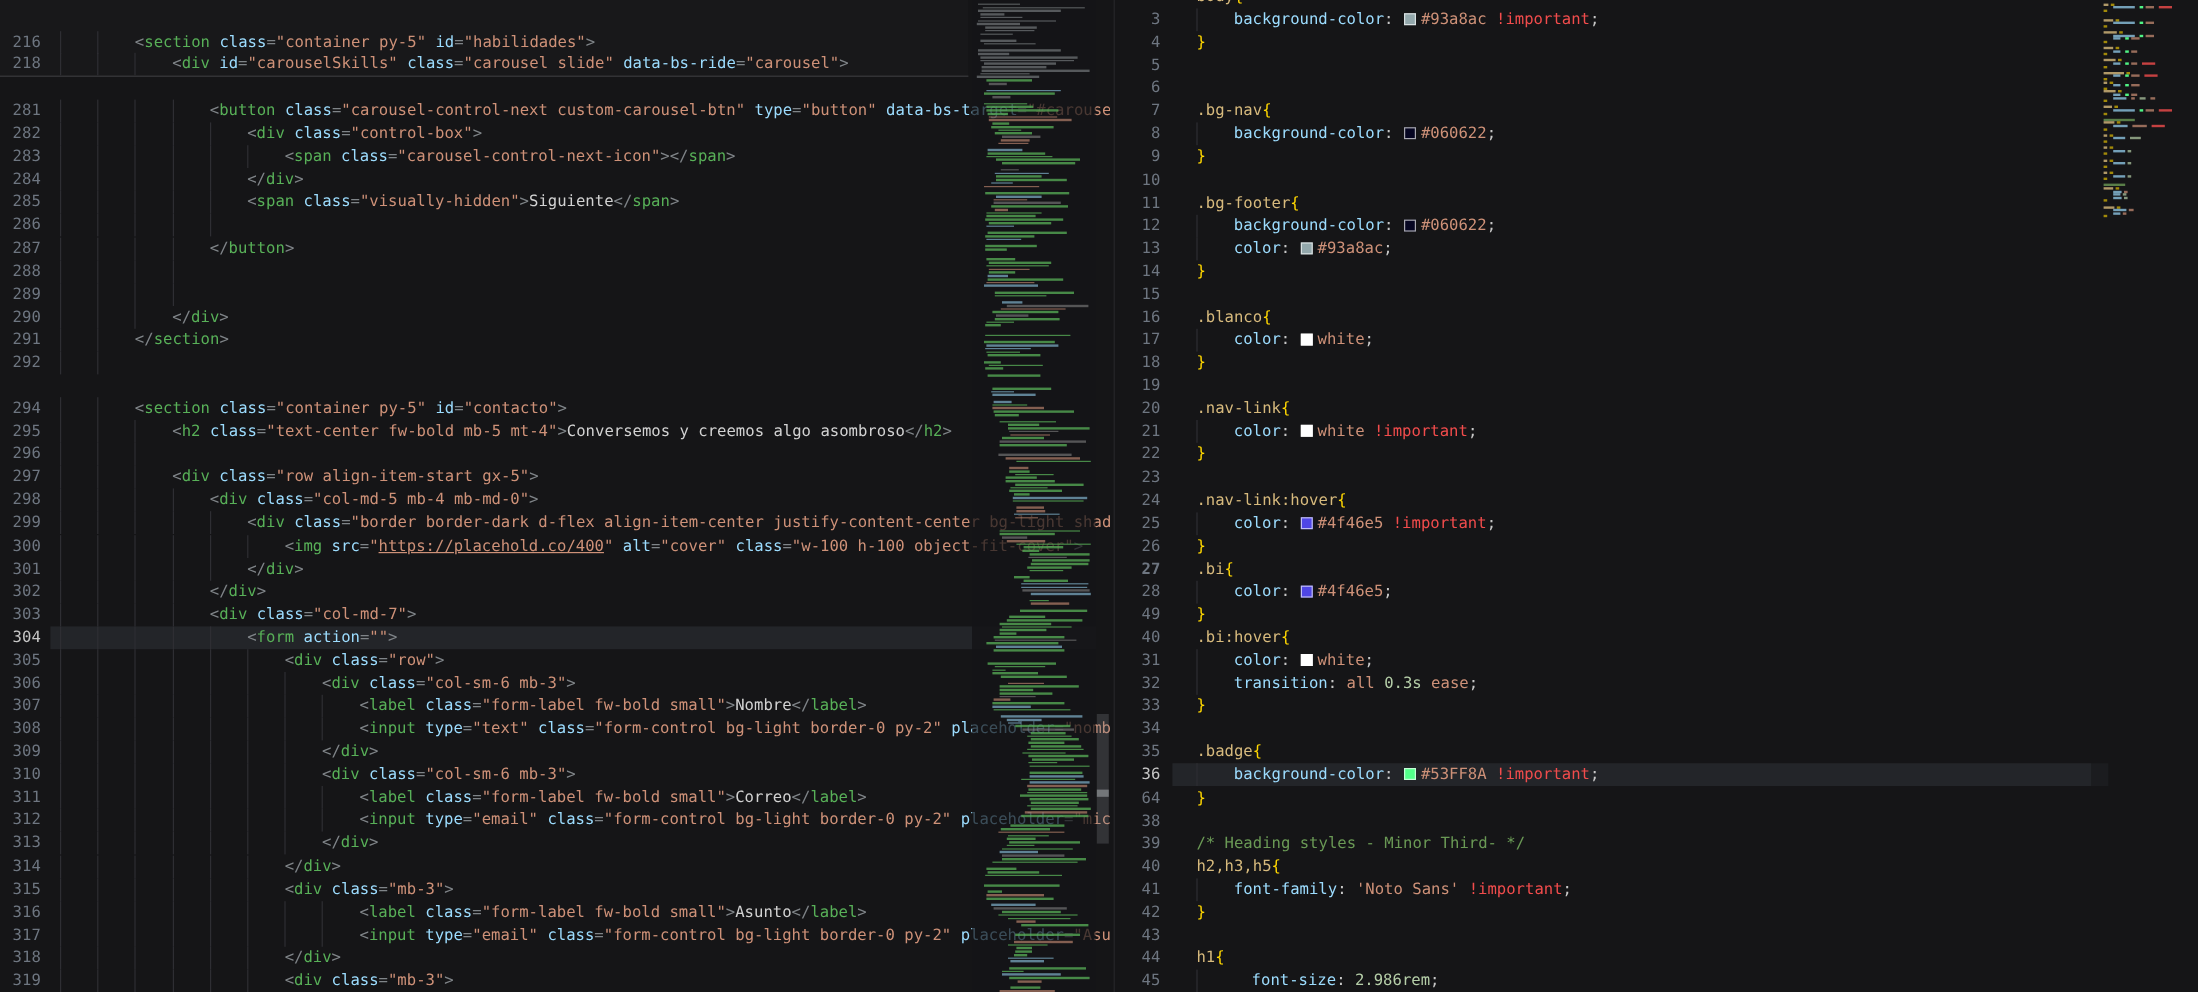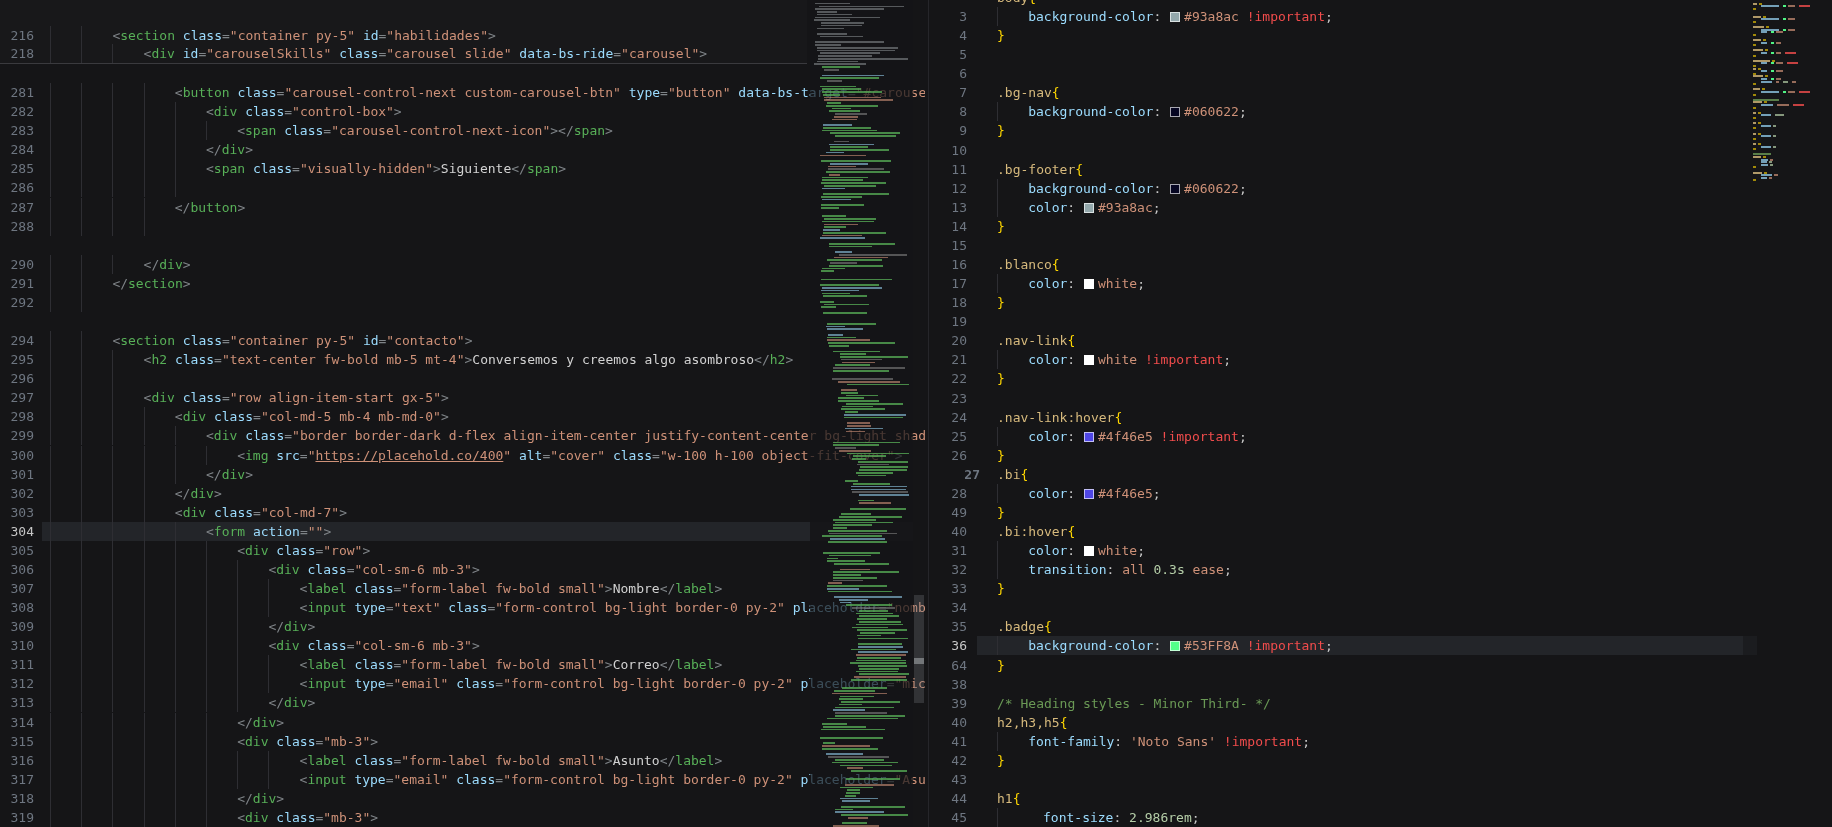--- a/index.html
+++ b/index.html
@@ -45,20 +45,21 @@
         <div class="line" style="top: 44.4px; left: 0px; width: 925px;"><div class="guide" style="left: 50px;"></div><div class="guide" style="left: 81.2px;"></div><div class="guide" style="left: 112.4px;"></div><span class="ln" style="left: 0px; width: 34px;">218</span><span class="code" style="left: 143.6px;"><span class="tk-p">&lt;</span><span class="tk-t">div</span><span class="tk-x"> </span><span class="tk-a">id</span><span class="tk-p">=</span><span class="tk-s">"carouselSkills"</span><span class="tk-x"> </span><span class="tk-a">class</span><span class="tk-p">=</span><span class="tk-s">"carousel slide"</span><span class="tk-x"> </span><span class="tk-a">data-bs-ride</span><span class="tk-p">=</span><span class="tk-s">"carousel"</span><span class="tk-p">&gt;</span></span></div>
       </div>
       <div class="line" style="top: 83.075px; left: 0px; width: 925px;"><div class="guide" style="left: 50px;"></div><div class="guide" style="left: 81.2px;"></div><div class="guide" style="left: 112.4px;"></div><div class="guide" style="left: 143.6px;"></div><span class="ln" style="left: 0px; width: 34px;">281</span><span class="code" style="left: 174.8px;"><span class="tk-p">&lt;</span><span class="tk-t">button</span><span class="tk-x"> </span><span class="tk-a">class</span><span class="tk-p">=</span><span class="tk-s">"carousel-control-next custom-carousel-btn"</span><span class="tk-x"> </span><span class="tk-a">type</span><span class="tk-p">=</span><span class="tk-s">"button"</span><span class="tk-x"> </span><span class="tk-a">data-bs-target</span><span class="tk-p">=</span><span class="tk-s">"#carouselSkills"</span></span></div>
       <div class="line" style="top: 102.15px; left: 0px; width: 925px;"><div class="guide" style="left: 50px;"></div><div class="guide" style="left: 81.2px;"></div><div class="guide" style="left: 112.4px;"></div><div class="guide" style="left: 143.6px;"></div><div class="guide" style="left: 174.8px;"></div><span class="ln" style="left: 0px; width: 34px;">282</span><span class="code" style="left: 206px;"><span class="tk-p">&lt;</span><span class="tk-t">div</span><span class="tk-x"> </span><span class="tk-a">class</span><span class="tk-p">=</span><span class="tk-s">"control-box"</span><span class="tk-p">&gt;</span></span></div>
       <div class="line" style="top: 121.225px; left: 0px; width: 925px;"><div class="guide" style="left: 50px;"></div><div class="guide" style="left: 81.2px;"></div><div class="guide" style="left: 112.4px;"></div><div class="guide" style="left: 143.6px;"></div><div class="guide" style="left: 174.8px;"></div><div class="guide" style="left: 206px;"></div><span class="ln" style="left: 0px; width: 34px;">283</span><span class="code" style="left: 237.2px;"><span class="tk-p">&lt;</span><span class="tk-t">span</span><span class="tk-x"> </span><span class="tk-a">class</span><span class="tk-p">=</span><span class="tk-s">"carousel-control-next-icon"</span><span class="tk-p">&gt;</span><span class="tk-p">&lt;/</span><span class="tk-t">span</span><span class="tk-p">&gt;</span></span></div>
       <div class="line" style="top: 140.3px; left: 0px; width: 925px;"><div class="guide" style="left: 50px;"></div><div class="guide" style="left: 81.2px;"></div><div class="guide" style="left: 112.4px;"></div><div class="guide" style="left: 143.6px;"></div><div class="guide" style="left: 174.8px;"></div><span class="ln" style="left: 0px; width: 34px;">284</span><span class="code" style="left: 206px;"><span class="tk-p">&lt;/</span><span class="tk-t">div</span><span class="tk-p">&gt;</span></span></div>
       <div class="line" style="top: 159.375px; left: 0px; width: 925px;"><div class="guide" style="left: 50px;"></div><div class="guide" style="left: 81.2px;"></div><div class="guide" style="left: 112.4px;"></div><div class="guide" style="left: 143.6px;"></div><div class="guide" style="left: 174.8px;"></div><span class="ln" style="left: 0px; width: 34px;">285</span><span class="code" style="left: 206px;"><span class="tk-p">&lt;</span><span class="tk-t">span</span><span class="tk-x"> </span><span class="tk-a">class</span><span class="tk-p">=</span><span class="tk-s">"visually-hidden"</span><span class="tk-p">&gt;</span><span class="tk-x">Siguiente</span><span class="tk-p">&lt;/</span><span class="tk-t">span</span><span class="tk-p">&gt;</span></span></div>
       <div class="line" style="top: 178.45px; left: 0px; width: 925px;"><div class="guide" style="left: 50px;"></div><div class="guide" style="left: 81.2px;"></div><div class="guide" style="left: 112.4px;"></div><div class="guide" style="left: 143.6px;"></div><div class="guide" style="left: 174.8px;"></div><span class="ln" style="left: 0px; width: 34px;">286</span><span class="code" style="left: 50px;"></span></div>
       <div class="line" style="top: 197.525px; left: 0px; width: 925px;"><div class="guide" style="left: 50px;"></div><div class="guide" style="left: 81.2px;"></div><div class="guide" style="left: 112.4px;"></div><div class="guide" style="left: 143.6px;"></div><span class="ln" style="left: 0px; width: 34px;">287</span><span class="code" style="left: 174.8px;"><span class="tk-p">&lt;/</span><span class="tk-t">button</span><span class="tk-p">&gt;</span></span></div>
       <div class="line" style="top: 216.6px; left: 0px; width: 925px;"><div class="guide" style="left: 50px;"></div><div class="guide" style="left: 81.2px;"></div><div class="guide" style="left: 112.4px;"></div><div class="guide" style="left: 143.6px;"></div><span class="ln" style="left: 0px; width: 34px;">288</span><span class="code" style="left: 50px;"></span></div>
+      <div class="line" style="top: 235.675px; left: 0px; width: 925px;"><div class="guide" style="left: 50px;"></div><div class="guide" style="left: 81.2px;"></div><div class="guide" style="left: 112.4px;"></div><div class="guide" style="left: 143.6px;"></div><span class="ln" style="left: 0px; width: 34px;">289</span><span class="code" style="left: 50px;"></span></div>
       <div class="line" style="top: 254.75px; left: 0px; width: 925px;"><div class="guide" style="left: 50px;"></div><div class="guide" style="left: 81.2px;"></div><div class="guide" style="left: 112.4px;"></div><span class="ln" style="left: 0px; width: 34px;">290</span><span class="code" style="left: 143.6px;"><span class="tk-p">&lt;/</span><span class="tk-t">div</span><span class="tk-p">&gt;</span></span></div>
       <div class="line" style="top: 273.825px; left: 0px; width: 925px;"><div class="guide" style="left: 50px;"></div><div class="guide" style="left: 81.2px;"></div><span class="ln" style="left: 0px; width: 34px;">291</span><span class="code" style="left: 112.4px;"><span class="tk-p">&lt;/</span><span class="tk-t">section</span><span class="tk-p">&gt;</span></span></div>
       <div class="line" style="top: 292.9px; left: 0px; width: 925px;"><div class="guide" style="left: 50px;"></div><div class="guide" style="left: 81.2px;"></div><span class="ln" style="left: 0px; width: 34px;">292</span><span class="code" style="left: 50px;"></span></div>
       <div class="line" style="top: 331.05px; left: 0px; width: 925px;"><div class="guide" style="left: 50px;"></div><div class="guide" style="left: 81.2px;"></div><span class="ln" style="left: 0px; width: 34px;">294</span><span class="code" style="left: 112.4px;"><span class="tk-p">&lt;</span><span class="tk-t">section</span><span class="tk-x"> </span><span class="tk-a">class</span><span class="tk-p">=</span><span class="tk-s">"container py-5"</span><span class="tk-x"> </span><span class="tk-a">id</span><span class="tk-p">=</span><span class="tk-s">"contacto"</span><span class="tk-p">&gt;</span></span></div>
       <div class="line" style="top: 350.125px; left: 0px; width: 925px;"><div class="guide" style="left: 50px;"></div><div class="guide" style="left: 81.2px;"></div><div class="guide" style="left: 112.4px;"></div><span class="ln" style="left: 0px; width: 34px;">295</span><span class="code" style="left: 143.6px;"><span class="tk-p">&lt;</span><span class="tk-t">h2</span><span class="tk-x"> </span><span class="tk-a">class</span><span class="tk-p">=</span><span class="tk-s">"text-center fw-bold mb-5 mt-4"</span><span class="tk-p">&gt;</span><span class="tk-x">Conversemos y creemos algo asombroso</span><span class="tk-p">&lt;/</span><span class="tk-t">h2</span><span class="tk-p">&gt;</span></span></div>
       <div class="line" style="top: 369.2px; left: 0px; width: 925px;"><div class="guide" style="left: 50px;"></div><div class="guide" style="left: 81.2px;"></div><div class="guide" style="left: 112.4px;"></div><span class="ln" style="left: 0px; width: 34px;">296</span><span class="code" style="left: 50px;"></span></div>
       <div class="line" style="top: 388.275px; left: 0px; width: 925px;"><div class="guide" style="left: 50px;"></div><div class="guide" style="left: 81.2px;"></div><div class="guide" style="left: 112.4px;"></div><span class="ln" style="left: 0px; width: 34px;">297</span><span class="code" style="left: 143.6px;"><span class="tk-p">&lt;</span><span class="tk-t">div</span><span class="tk-x"> </span><span class="tk-a">class</span><span class="tk-p">=</span><span class="tk-s">"row align-item-start gx-5"</span><span class="tk-p">&gt;</span></span></div>
       <div class="line" style="top: 407.35px; left: 0px; width: 925px;"><div class="guide" style="left: 50px;"></div><div class="guide" style="left: 81.2px;"></div><div class="guide" style="left: 112.4px;"></div><div class="guide" style="left: 143.6px;"></div><span class="ln" style="left: 0px; width: 34px;">298</span><span class="code" style="left: 174.8px;"><span class="tk-p">&lt;</span><span class="tk-t">div</span><span class="tk-x"> </span><span class="tk-a">class</span><span class="tk-p">=</span><span class="tk-s">"col-md-5 mb-4 mb-md-0"</span><span class="tk-p">&gt;</span></span></div>
       <div class="line" style="top: 426.425px; left: 0px; width: 925px;"><div class="guide" style="left: 50px;"></div><div class="guide" style="left: 81.2px;"></div><div class="guide" style="left: 112.4px;"></div><div class="guide" style="left: 143.6px;"></div><div class="guide" style="left: 174.8px;"></div><span class="ln" style="left: 0px; width: 34px;">299</span><span class="code" style="left: 206px;"><span class="tk-p">&lt;</span><span class="tk-t">div</span><span class="tk-x"> </span><span class="tk-a">class</span><span class="tk-p">=</span><span class="tk-s">"border border-dark d-flex align-item-center justify-content-center bg-light shadow"</span></span></div>
       <div class="line" style="top: 445.5px; left: 0px; width: 925px;"><div class="guide" style="left: 50px;"></div><div class="guide" style="left: 81.2px;"></div><div class="guide" style="left: 112.4px;"></div><div class="guide" style="left: 143.6px;"></div><div class="guide" style="left: 174.8px;"></div><div class="guide" style="left: 206px;"></div><span class="ln" style="left: 0px; width: 34px;">300</span><span class="code" style="left: 237.2px;"><span class="tk-p">&lt;</span><span class="tk-t">img</span><span class="tk-x"> </span><span class="tk-a">src</span><span class="tk-p">=</span><span class="tk-s">"</span><span class="tk-l">https://placehold.co/400</span><span class="tk-s">"</span><span class="tk-x"> </span><span class="tk-a">alt</span><span class="tk-p">=</span><span class="tk-s">"cover"</span><span class="tk-x"> </span><span class="tk-a">class</span><span class="tk-p">=</span><span class="tk-s">"w-100 h-100 object-fit-cover"</span><span class="tk-p">&gt;</span></span></div>
@@ -357,21 +358,21 @@
       <div class="line" style="top: 274.05px; left: 0px; width: 902px;"><div class="guide" style="left: 67px;"></div><span class="ln" style="left: 0px; width: 37px;">17</span><span class="code" style="left: 98.2px;"><span class="tk-prop">color</span><span class="tk-pc">: </span><span class="swatch" style="background: rgb(255, 255, 255);"></span><span class="tk-pv">white</span><span class="tk-pc">;</span></span></div>
       <div class="line" style="top: 293.125px; left: 0px; width: 902px;"><span class="ln" style="left: 0px; width: 37px;">18</span><span class="code" style="left: 67px;"><span class="tk-br">}</span></span></div>
       <div class="line" style="top: 312.2px; left: 0px; width: 1018px;"><span class="ln" style="left: 0px; width: 37px;">19</span><span class="code" style="left: 67px;"></span></div>
       <div class="line" style="top: 331.275px; left: 0px; width: 902px;"><span class="ln" style="left: 0px; width: 37px;">20</span><span class="code" style="left: 67px;"><span class="tk-sel">.nav-link</span><span class="tk-br">{</span></span></div>
       <div class="line" style="top: 350.35px; left: 0px; width: 902px;"><div class="guide" style="left: 67px;"></div><span class="ln" style="left: 0px; width: 37px;">21</span><span class="code" style="left: 98.2px;"><span class="tk-prop">color</span><span class="tk-pc">: </span><span class="swatch" style="background: rgb(255, 255, 255);"></span><span class="tk-pv">white</span><span class="tk-x"> </span><span class="tk-imp">!important</span><span class="tk-pc">;</span></span></div>
       <div class="line" style="top: 369.425px; left: 0px; width: 902px;"><span class="ln" style="left: 0px; width: 37px;">22</span><span class="code" style="left: 67px;"><span class="tk-br">}</span></span></div>
       <div class="line" style="top: 388.5px; left: 0px; width: 902px;"><span class="ln" style="left: 0px; width: 37px;">23</span><span class="code" style="left: 67px;"></span></div>
       <div class="line" style="top: 407.575px; left: 0px; width: 902px;"><span class="ln" style="left: 0px; width: 37px;">24</span><span class="code" style="left: 67px;"><span class="tk-sel">.nav-link:hover</span><span class="tk-br">{</span></span></div>
       <div class="line" style="top: 426.65px; left: 0px; width: 902px;"><div class="guide" style="left: 67px;"></div><span class="ln" style="left: 0px; width: 37px;">25</span><span class="code" style="left: 98.2px;"><span class="tk-prop">color</span><span class="tk-pc">: </span><span class="swatch" style="background: rgb(79, 70, 229);"></span><span class="tk-pv">#4f46e5</span><span class="tk-x"> </span><span class="tk-imp">!important</span><span class="tk-pc">;</span></span></div>
       <div class="line" style="top: 445.725px; left: 0px; width: 902px;"><span class="ln" style="left: 0px; width: 37px;">26</span><span class="code" style="left: 67px;"><span class="tk-br">}</span></span></div>
-      <div class="line" style="top: 464.8px; left: 0px; width: 902px;"><span class="ln" style="left: 13px; width: 37px; font-weight: bold;">27</span><span class="code" style="left: 67px;"><span class="tk-sel">.bi</span><span class="tk-br">{</span></span></div>
+      <div class="line" style="top: 464.8px; left: 0px; width: 902px;"><span class="ln" style="left: 0px; width: 37px; font-weight: bold;">27</span><span class="code" style="left: 67px;"><span class="tk-sel">.bi</span><span class="tk-br">{</span></span></div>
       <div class="line" style="top: 483.875px; left: 0px; width: 902px;"><div class="guide" style="left: 67px;"></div><span class="ln" style="left: 0px; width: 37px;">28</span><span class="code" style="left: 98.2px;"><span class="tk-prop">color</span><span class="tk-pc">: </span><span class="swatch" style="background: rgb(79, 70, 229);"></span><span class="tk-pv">#4f46e5</span><span class="tk-pc">;</span></span></div>
       <div class="line" style="top: 502.95px; left: 0px; width: 902px;"><span class="ln" style="left: 0px; width: 37px;">49</span><span class="code" style="left: 67px;"><span class="tk-br">}</span></span></div>
       <div class="line" style="top: 522.025px; left: 0px; width: 902px;"><span class="ln" style="left: 0px; width: 37px;">40</span><span class="code" style="left: 67px;"><span class="tk-sel">.bi:hover</span><span class="tk-br">{</span></span></div>
       <div class="line" style="top: 541.1px; left: 0px; width: 902px;"><div class="guide" style="left: 67px;"></div><span class="ln" style="left: 0px; width: 37px;">31</span><span class="code" style="left: 98.2px;"><span class="tk-prop">color</span><span class="tk-pc">: </span><span class="swatch" style="background: rgb(255, 255, 255);"></span><span class="tk-pv">white</span><span class="tk-pc">;</span></span></div>
       <div class="line" style="top: 560.175px; left: 0px; width: 902px;"><div class="guide" style="left: 67px;"></div><span class="ln" style="left: 0px; width: 37px;">32</span><span class="code" style="left: 98.2px;"><span class="tk-prop">transition</span><span class="tk-pc">: </span><span class="tk-pv">all</span><span class="tk-x"> </span><span class="tk-num">0.3s</span><span class="tk-x"> </span><span class="tk-pv">ease</span><span class="tk-pc">;</span></span></div>
       <div class="line" style="top: 579.25px; left: 0px; width: 902px;"><span class="ln" style="left: 0px; width: 37px;">33</span><span class="code" style="left: 67px;"><span class="tk-br">}</span></span></div>
       <div class="line" style="top: 598.325px; left: 0px; width: 902px;"><span class="ln" style="left: 0px; width: 37px;">34</span><span class="code" style="left: 67px;"></span></div>
       <div class="line" style="top: 617.4px; left: 0px; width: 902px;"><span class="ln" style="left: 0px; width: 37px;">35</span><span class="code" style="left: 67px;"><span class="tk-sel">.badge</span><span class="tk-br">{</span></span></div>
       <div class="curline" style="top: 636.475px; left: 47px; width: 766px;"></div>
       <div class="curline-ext" style="top: 636.475px; left: 813px; width: 14px;"></div>

